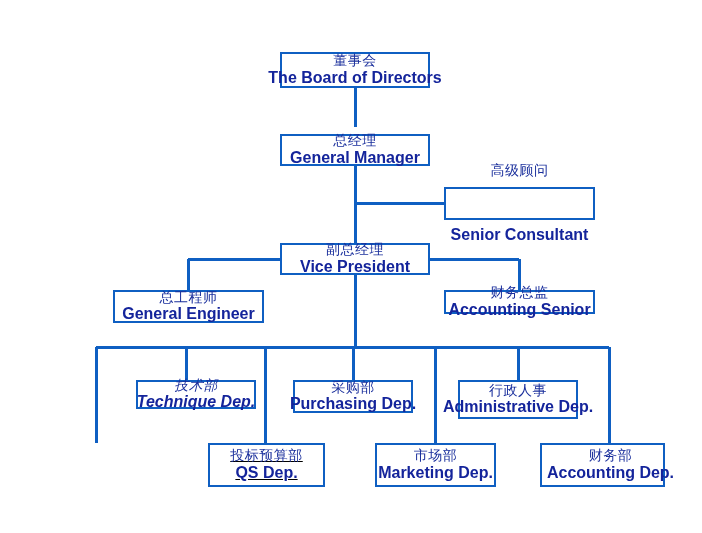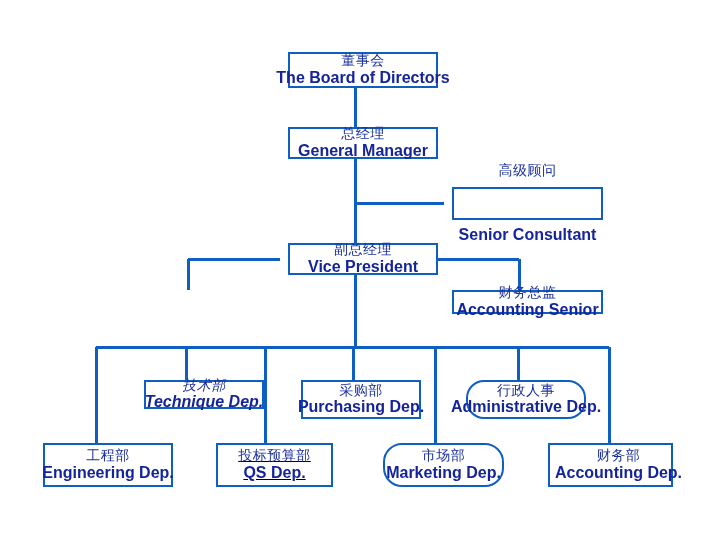--- a/index.html
+++ b/index.html
@@ -27,21 +27,20 @@
     position: absolute;
     box-sizing: border-box;
     border: 2px solid #0f5fc2;
     background: #ffffff;
     display: flex;
     flex-direction: column;
     align-items: center;
     justify-content: center;
     line-height: 1.05;
     z-index: 2;
-    margin-left: 8px;
   }
   .node .cn {
     color: #1a2f9c;
     font-size: 14px;
     font-weight: 400;
     letter-spacing: 0.5px;
     white-space: nowrap;
   }
   .node .en {
     color: #14249b;
@@ -84,67 +83,67 @@
       <line x1="435" y1="347" x2="435" y2="443"></line>
       <line x1="609" y1="347" x2="609" y2="443"></line>
     </g>
   </svg>
 
   <div class="node" style="left:280px; top:52px; width:150px; height:36px;">
     <span class="cn">董事会</span>
     <span class="en">The Board of Directors</span>
   </div>
 
-  <div class="node" style="left:280px; top:127px; width:150px; height:32px;">
+  <div class="node" style="left:280px; top:134px; width:150px; height:32px;">
     <span class="cn">总经理</span>
     <span class="en">General Manager</span>
   </div>
 
   <div class="node" style="left:444px; top:187px; width:151px; height:33px;gap:47px;">
     <span class="cn">高级顾问</span>
     <span class="en">Senior Consultant</span>
   </div>
 
   <div class="node" style="left:280px; top:243px; width:150px; height:32px;">
     <span class="cn">副总经理</span>
     <span class="en">Vice President</span>
   </div>
 
+  <div class="node" style="left:113px; top:290px; width:151px; height:33px;">
+    <span class="cn">总工程师</span>
+    <span class="en">General Engineer</span>
+  </div>
 
   <div class="node" style="left:444px; top:290px; width:151px; height:24px;">
     <span class="cn">财务总监</span>
     <span class="en">Accounting Senior</span>
   </div>
 
   <div class="node" style="left:136px; top:380px; width:120px; height:29px;font-style:italic;">
     <span class="cn">技术部</span>
     <span class="en">Technique Dep.</span>
   </div>
 
-  <div class="node" style="left:293px; top:380px; width:120px; height:39px;">
+  <div class="node" style="left:293px; top:380px; width:120px; height:33px;">
     <span class="cn">采购部</span>
     <span class="en">Purchasing Dep.</span>
   </div>
 
-  <div class="node" style="left:458px; top:380px; width:120px; height:39px;border-radius:18px;">
+  <div class="node" style="left:458px; top:380px; width:120px; height:39px;">
     <span class="cn">行政人事</span>
     <span class="en">Administrative Dep.</span>
   </div>
 
-  <div class="node" style="left:35px; top:443px; width:130px; height:44px;">
-    <span class="cn">工程部</span>
-    <span class="en">Engineering Dep.</span>
-  </div>
 
   <div class="node" style="left:208px; top:443px; width:117px; height:44px;text-decoration:underline;">
     <span class="cn">投标预算部</span>
     <span class="en">QS Dep.</span>
   </div>
 
-  <div class="node" style="left:375px; top:443px; width:121px; height:44px;border-radius:19px;">
+  <div class="node" style="left:375px; top:443px; width:121px; height:44px;">
     <span class="cn">市场部</span>
     <span class="en">Marketing Dep.</span>
   </div>
 
   <div class="node" style="left:540px; top:443px; width:125px; height:44px;padding-left:16px;">
     <span class="cn">财务部</span>
     <span class="en">Accounting Dep.</span>
   </div>
 
 </div>

